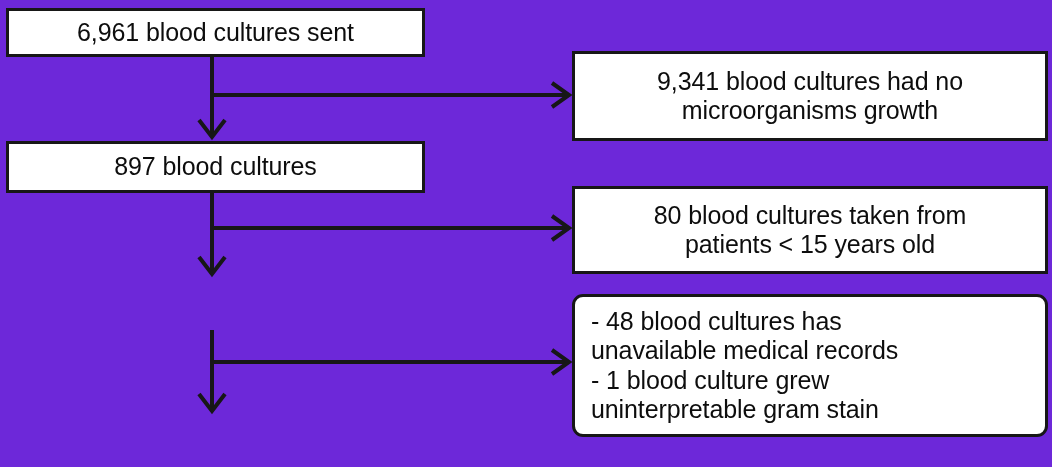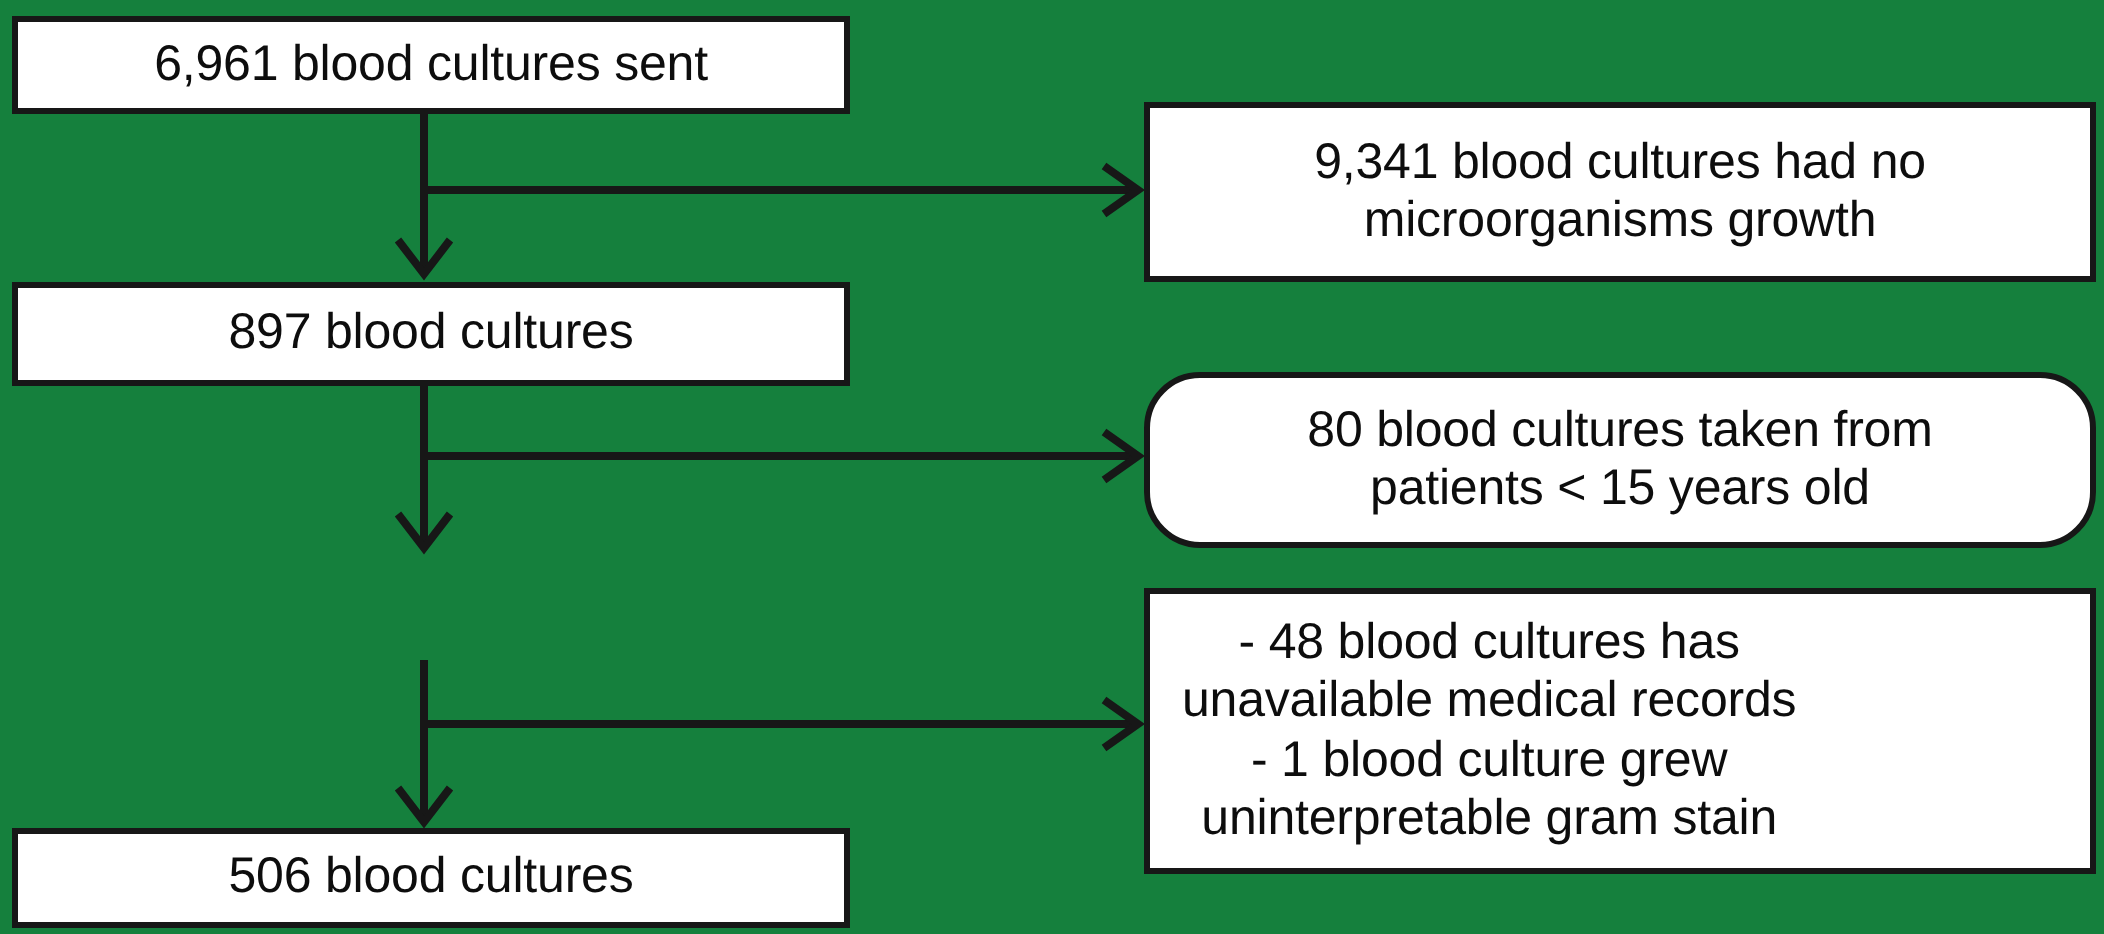--- a/index.html
+++ b/index.html
@@ -4,21 +4,21 @@
 <style>
   html, body {
     margin: 0;
     padding: 0;
     background: #ffffff;
   }
   #flow-root {
     position: relative;
     width: 1052px;
     height: 467px;
-    background: #15803d;
+    background: #6d28d9;
     font-family: "Liberation Sans", sans-serif;
     overflow: hidden;
   }
   .node-box {
     position: absolute;
     box-sizing: border-box;
     border: 3px solid #171717;
     background: #ffffff;
     display: flex;
     align-items: center;
@@ -32,22 +32,23 @@
   .node-box.left {
     left: 6px;
     width: 419px;
   }
   .node-box.right {
     left: 572px;
     width: 476px;
   }
   .node-box.align-left {
     justify-content: flex-start;
-    text-align: center;
+    text-align: left;
     padding-left: 16px;
+    border-radius: 11px;
   }
   .box-text {
     display: block;
     white-space: pre-line;
   }
   .connector-svg {
     position: absolute;
     left: 0;
     top: 0;
     width: 1052px;
@@ -85,30 +86,27 @@
 
   <div class="node-box left" style="top:8px; height:49px;">
     <span class="box-text">6,961 blood cultures sent</span>
   </div>
 
   <div class="node-box left" style="top:141px; height:52px;">
     <span class="box-text">897 blood cultures</span>
   </div>
 
 
-  <div class="node-box left" style="top:414px; height:50px;">
-    <span class="box-text">506 blood cultures</span>
-  </div>
 
   <div class="node-box right" style="top:51px; height:90px;">
     <span class="box-text">9,341 blood cultures had no
 microorganisms growth</span>
   </div>
 
-  <div class="node-box right" style="top:186px; height:88px;border-radius:28px;">
+  <div class="node-box right" style="top:186px; height:88px;">
     <span class="box-text">80 blood cultures taken from
 patients &lt; 15 years old</span>
   </div>
 
   <div class="node-box right align-left" style="top:294px; height:143px;">
     <span class="box-text">-  48 blood cultures has
     unavailable medical records
 -  1 blood culture grew
     uninterpretable gram stain</span>
   </div>

